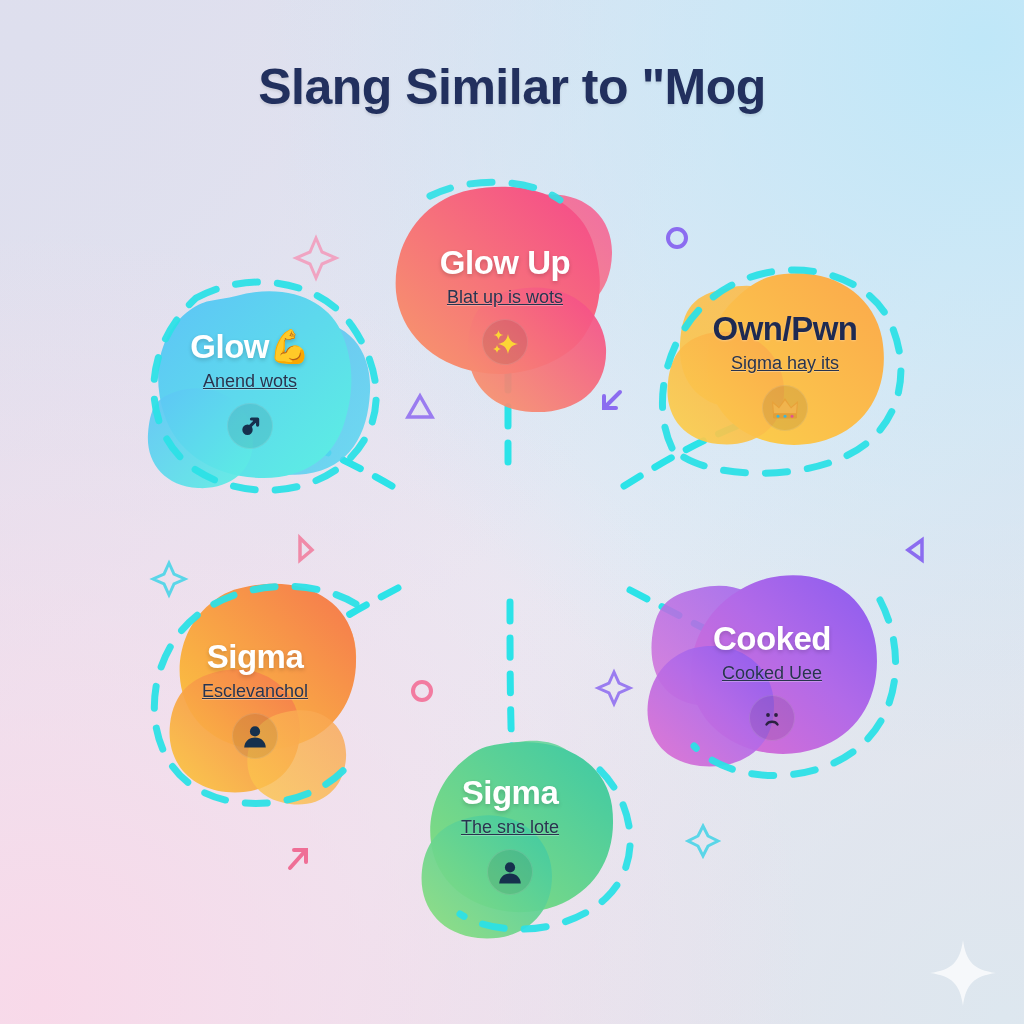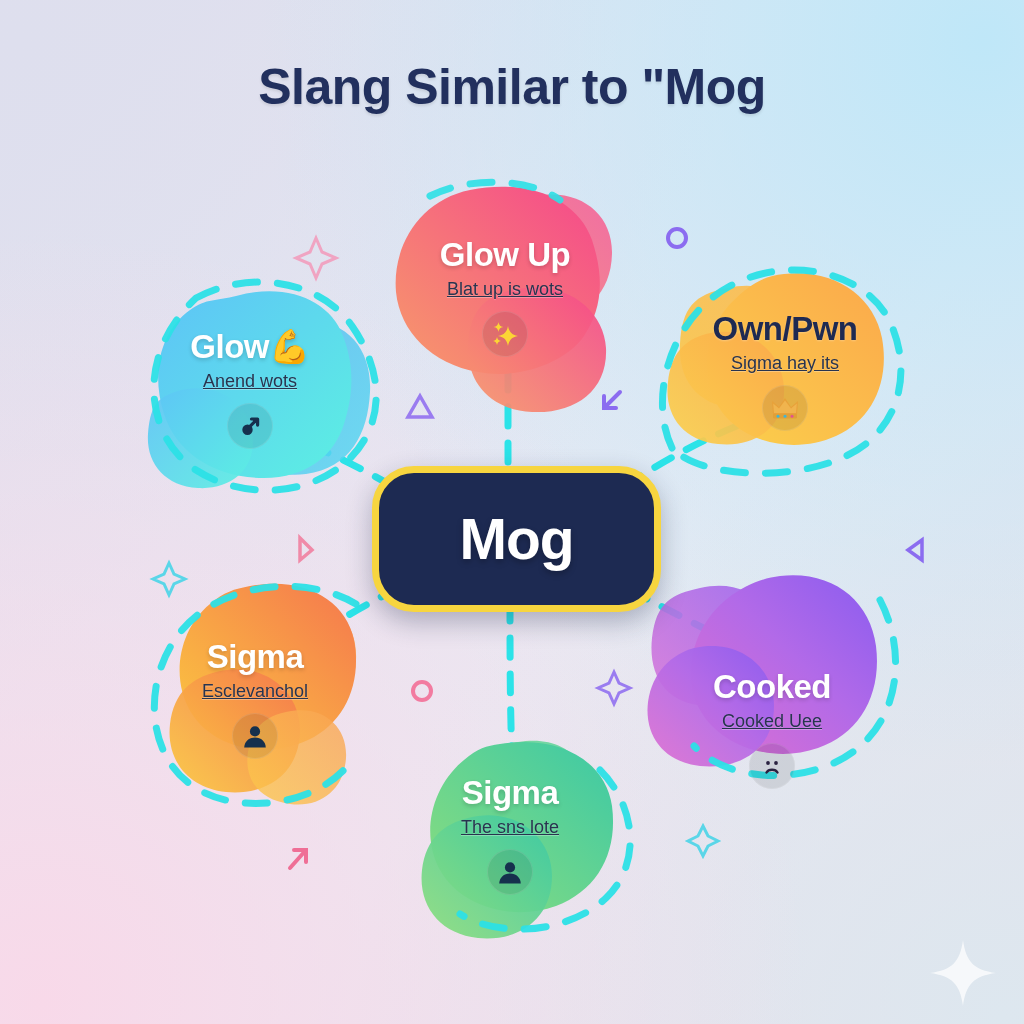--- a/index.html
+++ b/index.html
@@ -264,38 +264,35 @@
 
       <path fill="none" stroke="#8b6cf0" stroke-width="3.5" d="M922,540 L908,550 L922,560 Z"></path>
 
       <path fill="none" stroke="#5ad6e8" stroke-width="3" d="M703,826 L708,836 L718,841 L708,846 L703,856 L698,846 L688,841 L698,836 Z"></path>
 
       <path fill="#ffffff" opacity="0.72" d="M963,940 C966,962 974,970 996,973 C974,976 966,984 963,1006
            C960,984 952,976 930,973 C952,970 960,962 963,940 Z"></path>
     </g>
   </svg>
 
-  <div class="center-pill">
-    <span>Mog</span>
-  </div>
 
   <div class="node" style="left:150px;top:330px;width:200px;">
     <div class="t light">
       <span>Glow</span><span class="emoji">💪</span>
     </div>
     <div class="s">Anend wots</div>
     <div class="badge shade">
       <svg width="26" height="26" viewBox="0 0 26 26">
         <path fill="#16304d" d="M10.5,11.5 a5.2,5.2 0 1,0 5.2,5.2 a5.2,5.2 0 0,0 -5.2,-5.2 Z"></path>
         <path fill="#16304d" d="M12.5,13.8 L19.5,6.8 M14.5,6 L20.6,6 L20.6,12.1" stroke="#16304d" stroke-width="3.2" stroke-linecap="round" stroke-linejoin="round"></path>
       </svg>
     </div>
   </div>
 
-  <div class="node" style="left:400px;top:238px;width:210px;">
+  <div class="node" style="left:400px;top:246px;width:210px;">
     <div class="t light">Glow Up</div>
     <div class="s">Blat up is wots</div>
     <div class="badge shade">
       <svg width="30" height="30" viewBox="0 0 30 30">
         <path fill="#fcd535" d="M18,7 C19.3,13.3 21.7,15.7 28,17 C21.7,18.3 19.3,20.7 18,27 C16.7,20.7 14.3,18.3 8,17 C14.3,15.7 16.7,13.3 18,7 Z"></path>
         <path fill="#fcd535" d="M8.5,3 C9.1,6.3 10.2,7.4 13.5,8 C10.2,8.6 9.1,9.7 8.5,13 C7.9,9.7 6.8,8.6 3.5,8 C6.8,7.4 7.9,6.3 8.5,3 Z"></path>
         <path fill="#fcd535" d="M7,18 C7.5,20.5 8.5,21.5 11,22 C8.5,22.5 7.5,23.5 7,26 C6.5,23.5 5.5,22.5 3,22 C5.5,21.5 6.5,20.5 7,18 Z"></path>
       </svg>
     </div>
   </div>
@@ -330,21 +327,21 @@
     <div class="t light">Sigma</div>
     <div class="s">The sns lote</div>
     <div class="badge shade">
       <svg width="26" height="26" viewBox="0 0 26 26">
         <circle cx="13" cy="8.4" r="5.1" fill="#16304d"></circle>
         <path fill="#16304d" d="M13,14.6 C19.2,14.6 23.4,18.6 23.8,24.4 L2.2,24.4 C2.6,18.6 6.8,14.6 13,14.6 Z"></path>
       </svg>
     </div>
   </div>
 
-  <div class="node" style="left:672px;top:622px;width:200px;margin-top:48px;">
+  <div class="node" style="left:672px;top:622px;width:200px;">
     <div class="t light">Cooked</div>
     <div class="s">Cooked Uee</div>
     <div class="badge shade">
       <svg width="28" height="28" viewBox="0 0 28 28">
         <circle cx="10" cy="11" r="1.9" fill="#2a2140"></circle>
         <circle cx="18" cy="11" r="1.9" fill="#2a2140"></circle>
         <path d="M8.5,20.5 C10.5,16.8 17.5,16.8 19.5,20.5" fill="none" stroke="#2a2140" stroke-width="2.4" stroke-linecap="round"></path>
       </svg>
     </div>
   </div>

